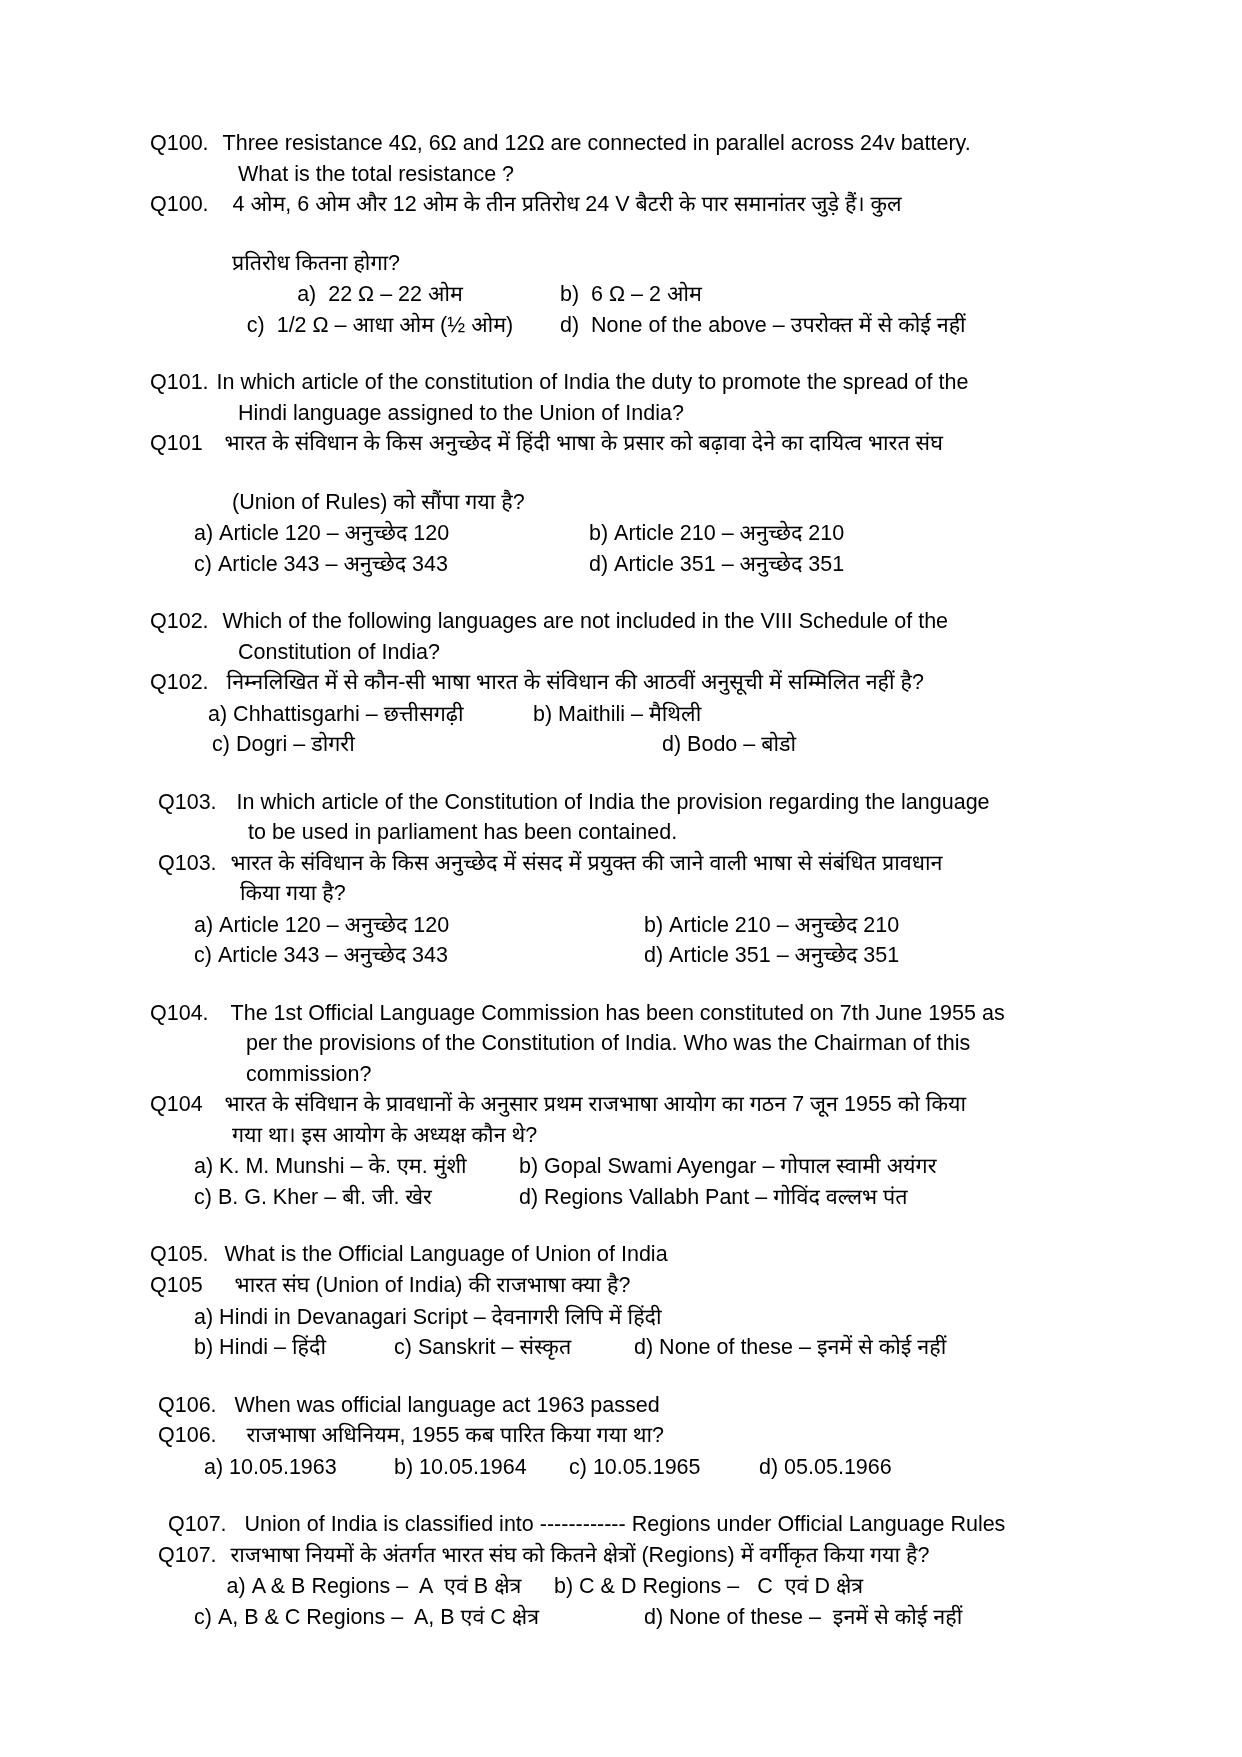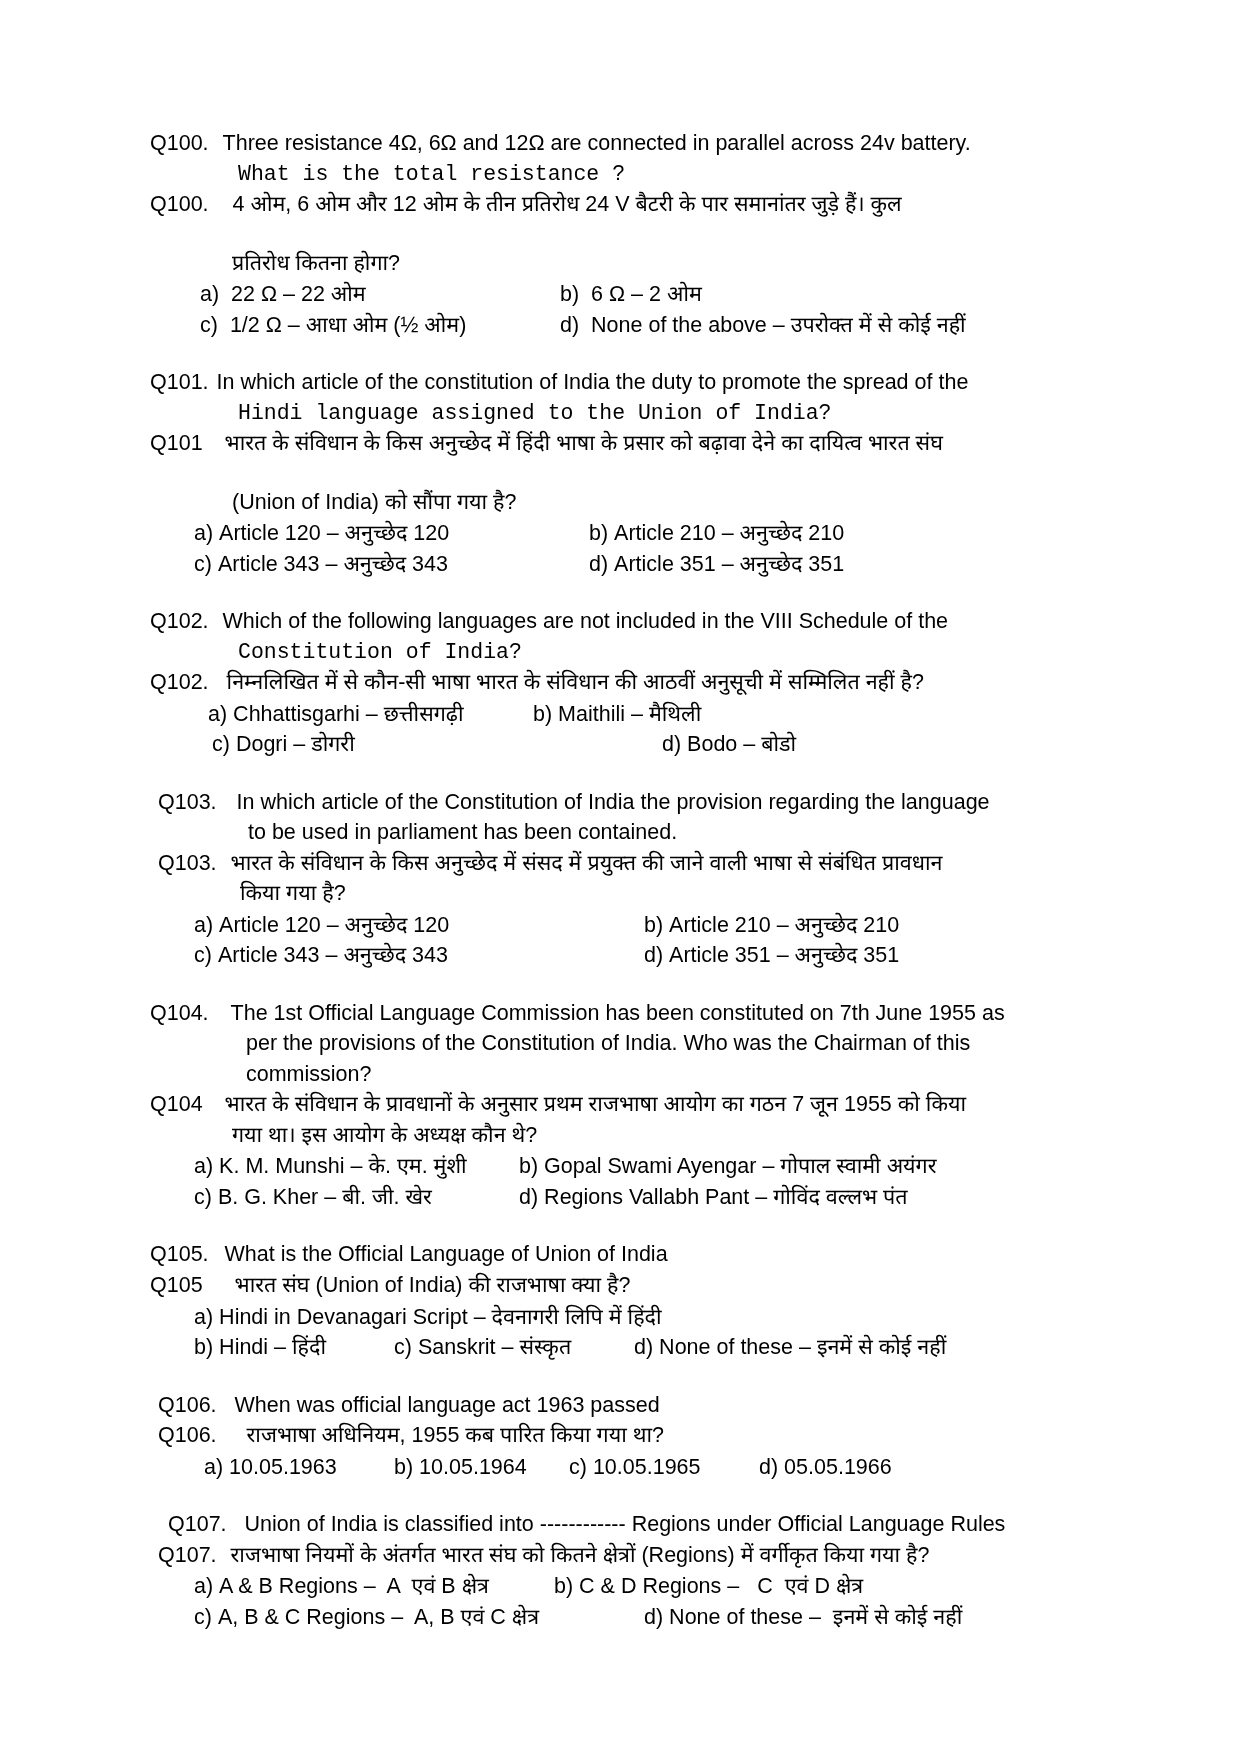--- a/index.html
+++ b/index.html
@@ -39,38 +39,38 @@
     white-space: pre;
   }
   .qtext {
     flex: 1 1 auto;
   }
   .cont {
     white-space: pre-wrap;
   }
 
   
-  .ind-1 { padding-left: 88px; font-family: Liberation Mono, monospace; }
+  .ind-1 { padding-left: 88px; }
   .ind-hi { padding-left: 82px; margin-top: 28px; }
 
   
   .opts {
     margin-top: 1px;
   }
   .optrow {
     display: flex;
     align-items: flex-start;
   }
   .opt {
     white-space: pre-wrap;
   }
 
   
   .c-wide  { flex: 0 0 325px; }
-  .c-wide2 { flex: 0 0 360px; }
+  .c-wide2 { flex: 0 0 360px; text-align: center; }
   .c-wide3 { flex: 0 0 395px; }
   .c-wide4 { flex: 0 0 450px; }
   .c-nar   { flex: 0 0 240px; }
   .c-nar2  { flex: 0 0 200px; }
   .c-q106a { flex: 0 0 190px; }
   .c-q106b { flex: 0 0 175px; }
   .c-q106c { flex: 0 0 190px; }
   .c-free  { flex: 0 1 auto; }
 
   .pad-a  { padding-left: 50px; }
@@ -111,21 +111,21 @@
     <div class="qblock">
       <div class="qline">
         <span class="qlabel">Q101.</span>
         <span class="qtext" style="padding-left:8px;">In which article of the constitution of India the duty to promote the spread of the</span>
       </div>
       <div class="cont ind-1">Hindi language assigned to the Union of India?</div>
       <div class="qline">
         <span class="qlabel">Q101</span>
         <span class="qtext" style="padding-left:22px;">भारत के संविधान के किस अनुच्छेद में हिंदी भाषा के प्रसार को बढ़ावा देने का दायित्व भारत संघ</span>
       </div>
-      <div class="cont ind-hi">(Union of India) को सौंपा गया है?</div>
+      <div class="cont ind-hi">(Union of Rules) को सौंपा गया है?</div>
       <div class="opts">
         <div class="optrow">
           <span class="opt c-wide3 pad-f"><span>a)</span>&nbsp;<span>Article 120 – अनुच्छेद 120</span></span>
           <span class="opt c-free"><span>b)</span>&nbsp;<span>Article 210 – अनुच्छेद 210</span></span>
         </div>
         <div class="optrow">
           <span class="opt c-wide3 pad-f"><span>c)</span>&nbsp;<span>Article 343 – अनुच्छेद 343</span></span>
           <span class="opt c-free"><span>d)</span>&nbsp;<span>Article 351 – अनुच्छेद 351</span></span>
         </div>
       </div>

